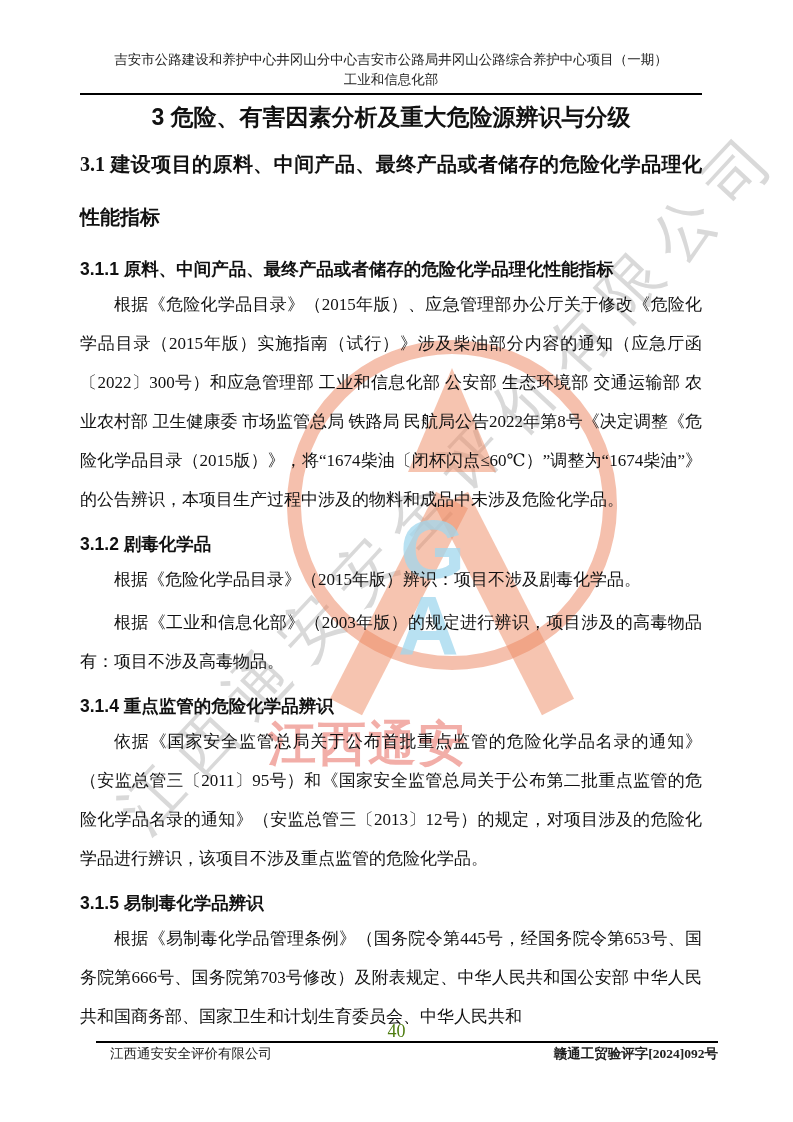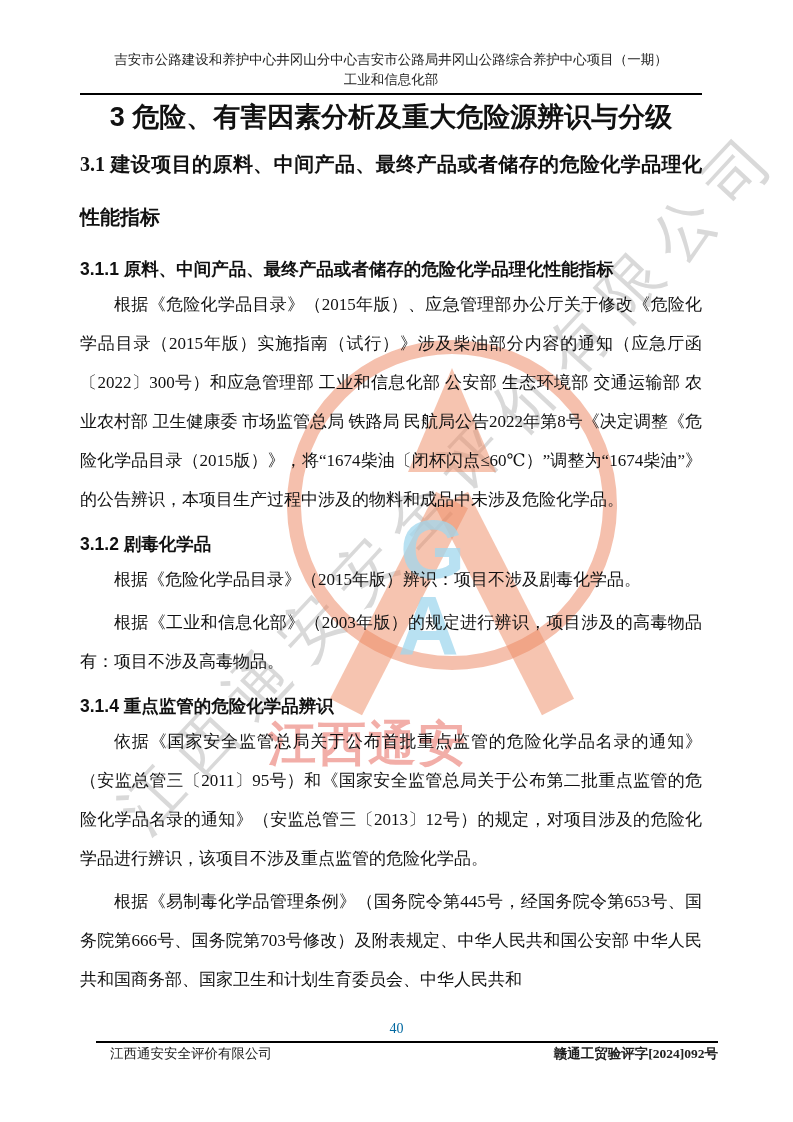--- a/index.html
+++ b/index.html
@@ -39,40 +39,40 @@
   }
   .wm-svg{position:absolute;left:0;top:0;}
   
   .content{
     position:absolute;z-index:1;
     left:80px;top:50px;width:622px;
   }
   .hdr{ text-align:center;font-size:13.5px;line-height:20px;color:#222;}
   .hdr-rule{border-bottom:2px solid #000;margin-top:3px;}
   .doc-title{
-    text-align:center;font-size:27px;font-weight:bold;
+    text-align:center;font-size:23px;font-weight:bold;
     line-height:30px;margin-top:7px;
     font-family:"Liberation Sans","DejaVu Sans",sans-serif;
   }
   .h-31{
     font-size:20px;font-weight:bold;line-height:53px;
     margin-top:6px;text-align:justify;
   }
   .h-sub{
     font-size:17.5px;font-weight:bold;line-height:24px;margin-top:13px;
     font-family:"Liberation Sans","DejaVu Sans",sans-serif;
   }
   .para{
     font-size:17px;line-height:39px;text-align:justify;
     text-indent:2em;margin-top:4px;
   }
   
   .pageno{
     position:absolute;z-index:1;left:0;width:793px;top:1021px;
-    text-align:center;font-size:14px;color:#0369a1;
+    text-align:center;font-size:18px;color:#4d7c0f;
   }
   .foot-rule{
     position:absolute;z-index:1;left:96px;width:622px;top:1041px;
     border-bottom:2px solid #000;
   }
   .foot-row{
     position:absolute;z-index:1;left:96px;width:622px;top:1045px;
     display:flex;justify-content:space-between;
     font-size:13.5px;color:#222;
   }
@@ -117,20 +117,21 @@
     <div class="para">根据《危险化学品目录》（2015年版）、应急管理部办公厅关于修改《危险化学品目录（2015年版）实施指南（试行）》涉及柴油部分内容的通知（应急厅函〔2022〕300号）和应急管理部 工业和信息化部 公安部 生态环境部 交通运输部 农业农村部 卫生健康委 市场监管总局 铁路局 民航局公告2022年第8号《决定调整《危险化学品目录（2015版）》，将“1674柴油〔闭杯闪点≤60℃）”调整为“1674柴油”》的公告辨识，本项目生产过程中涉及的物料和成品中未涉及危险化学品。</div>
 
     <div class="h-sub">3.1.2  剧毒化学品</div>
     <div class="para">根据《危险化学品目录》（2015年版）辨识：项目不涉及剧毒化学品。</div>
 
     <div class="para">根据《工业和信息化部》（2003年版）的规定进行辨识，项目涉及的高毒物品有：项目不涉及高毒物品。</div>
 
     <div class="h-sub">3.1.4  重点监管的危险化学品辨识</div>
     <div class="para">依据《国家安全监管总局关于公布首批重点监管的危险化学品名录的通知》（安监总管三〔2011〕95号）和《国家安全监管总局关于公布第二批重点监管的危险化学品名录的通知》（安监总管三〔2013〕12号）的规定，对项目涉及的危险化学品进行辨识，该项目不涉及重点监管的危险化学品。</div>
 
+    <div class="h-sub">3.1.5  易制毒化学品辨识</div>
     <div class="para">根据《易制毒化学品管理条例》（国务院令第445号，经国务院令第653号、国务院第666号、国务院第703号修改）及附表规定、中华人民共和国公安部 中华人民共和国商务部、国家卫生和计划生育委员会、中华人民共和</div>
 
   </div>
 
   <div class="pageno">40</div>
   <div class="foot-rule"></div>
   <div class="foot-row">
     <span class="foot-left">江西通安安全评价有限公司</span>
     <span class="foot-right">赣通工贸验评字[2024]092号</span>
   </div>

